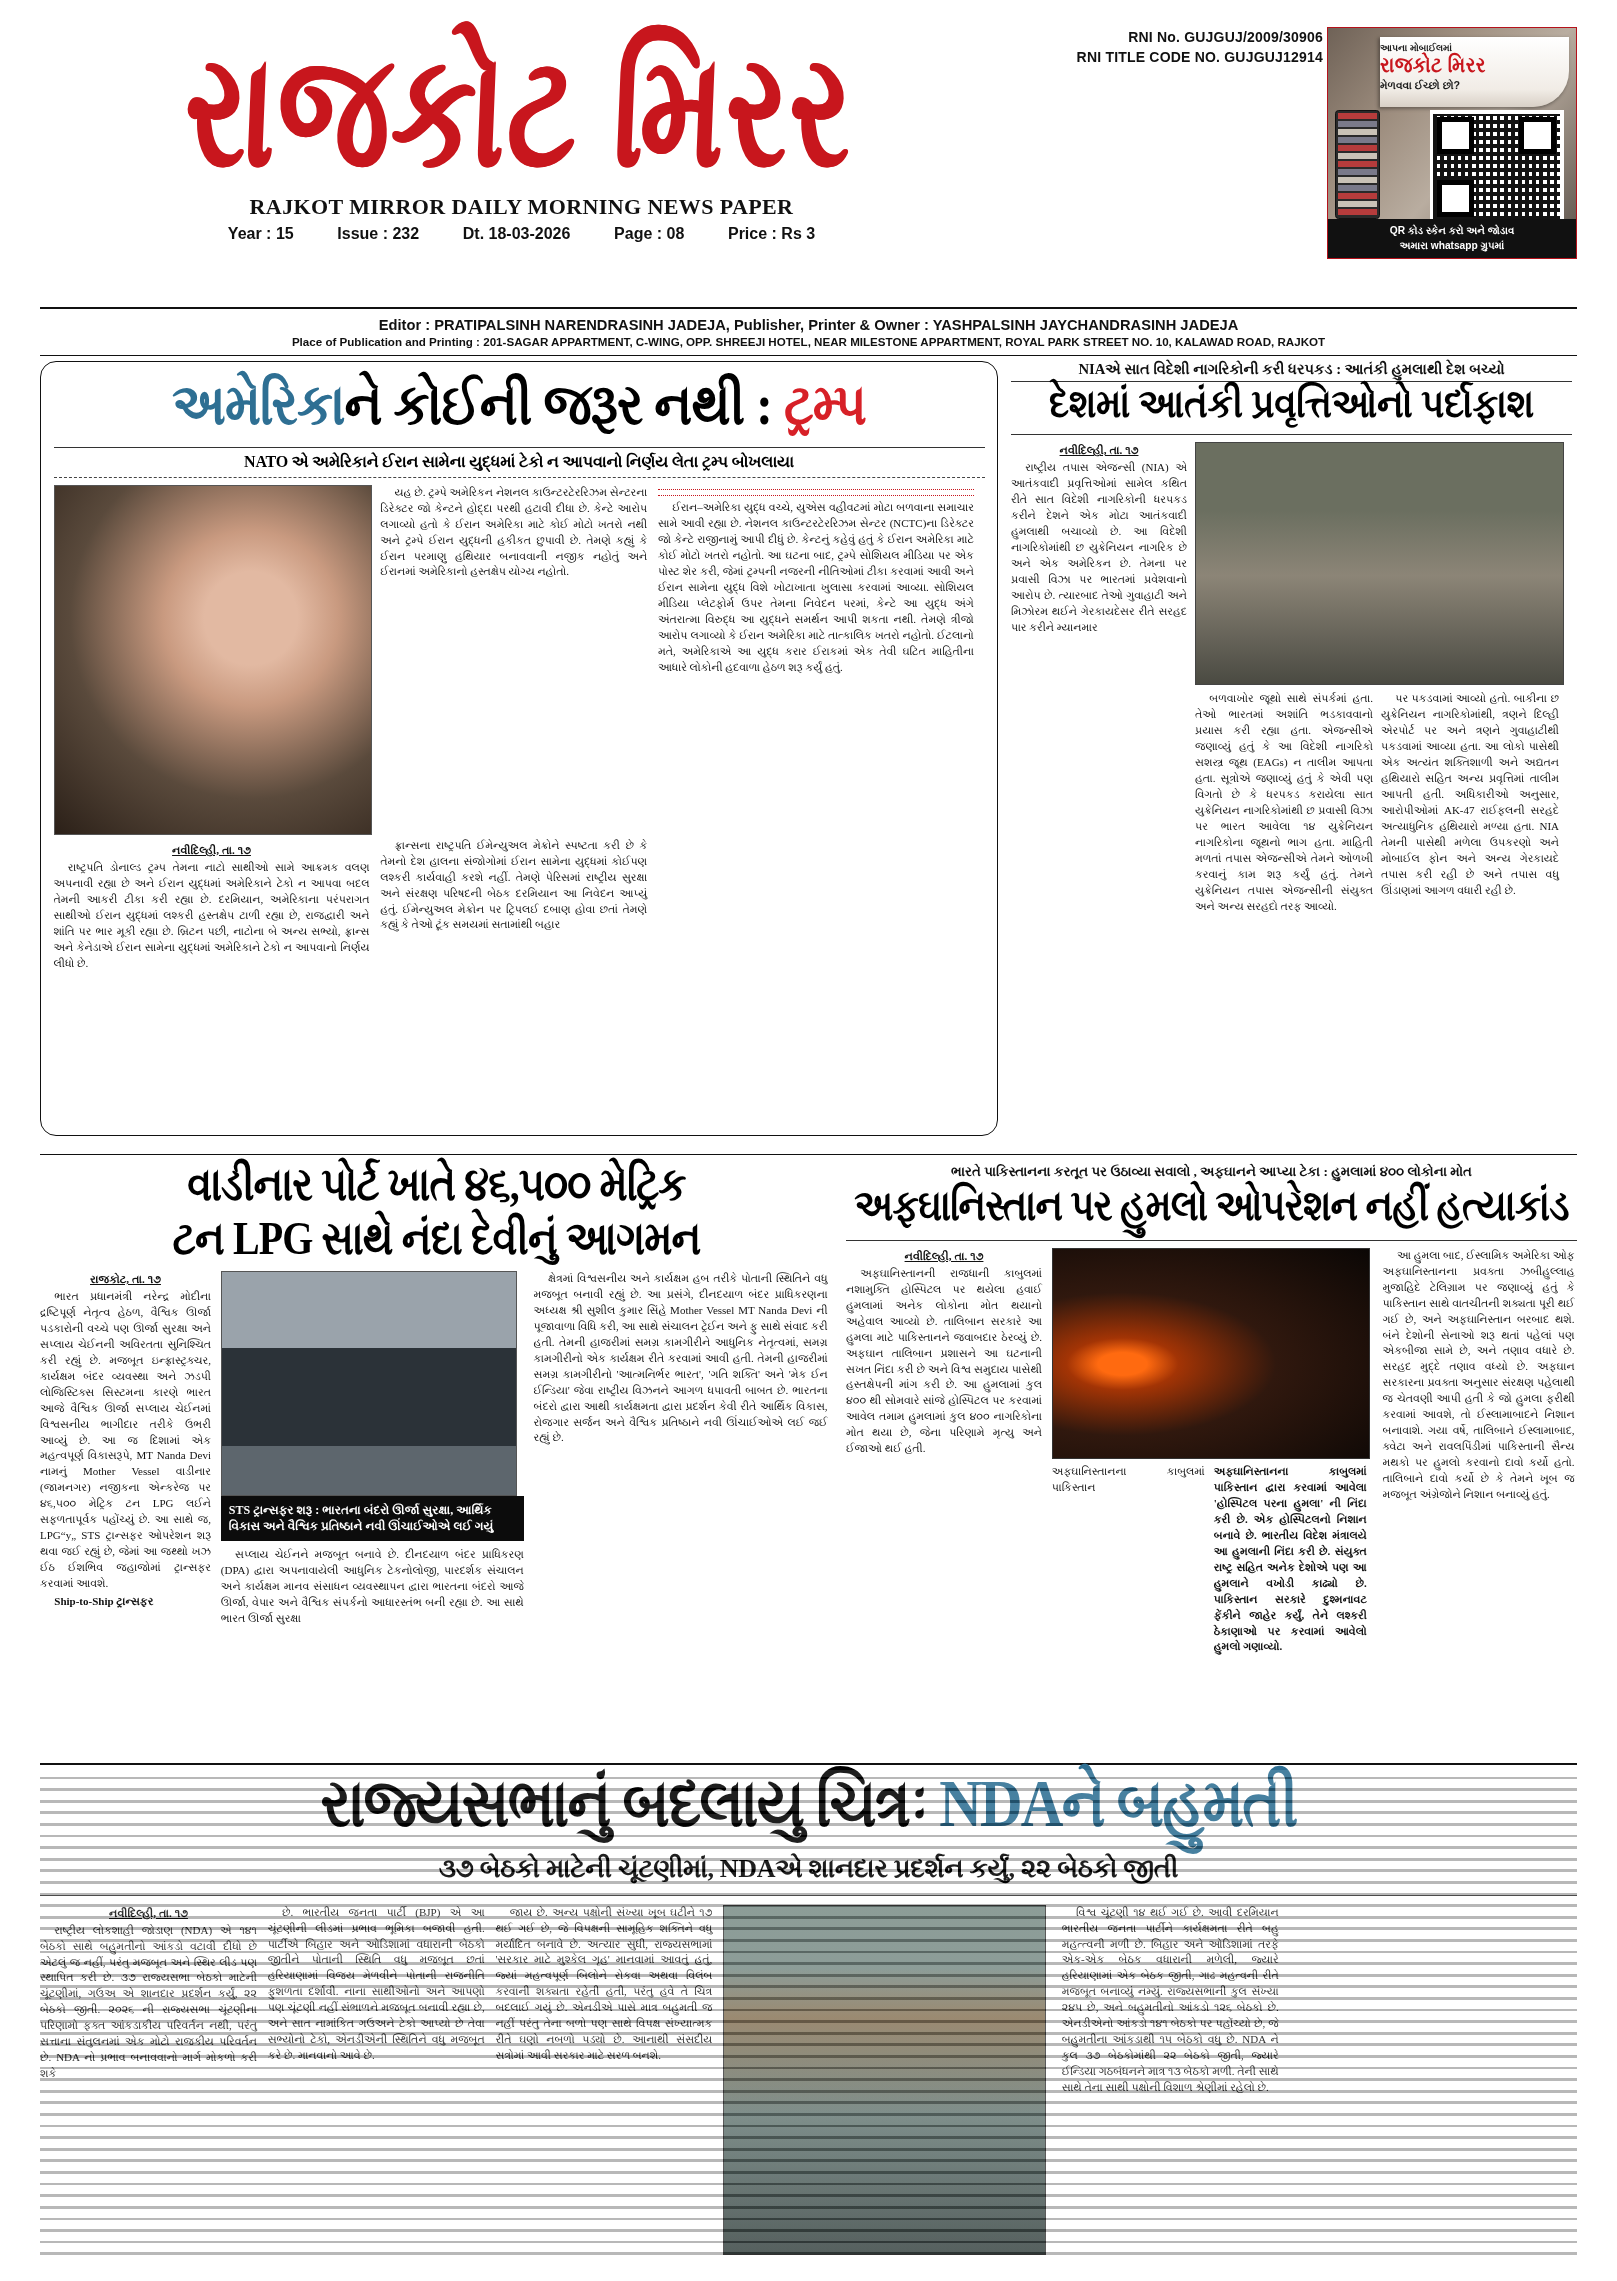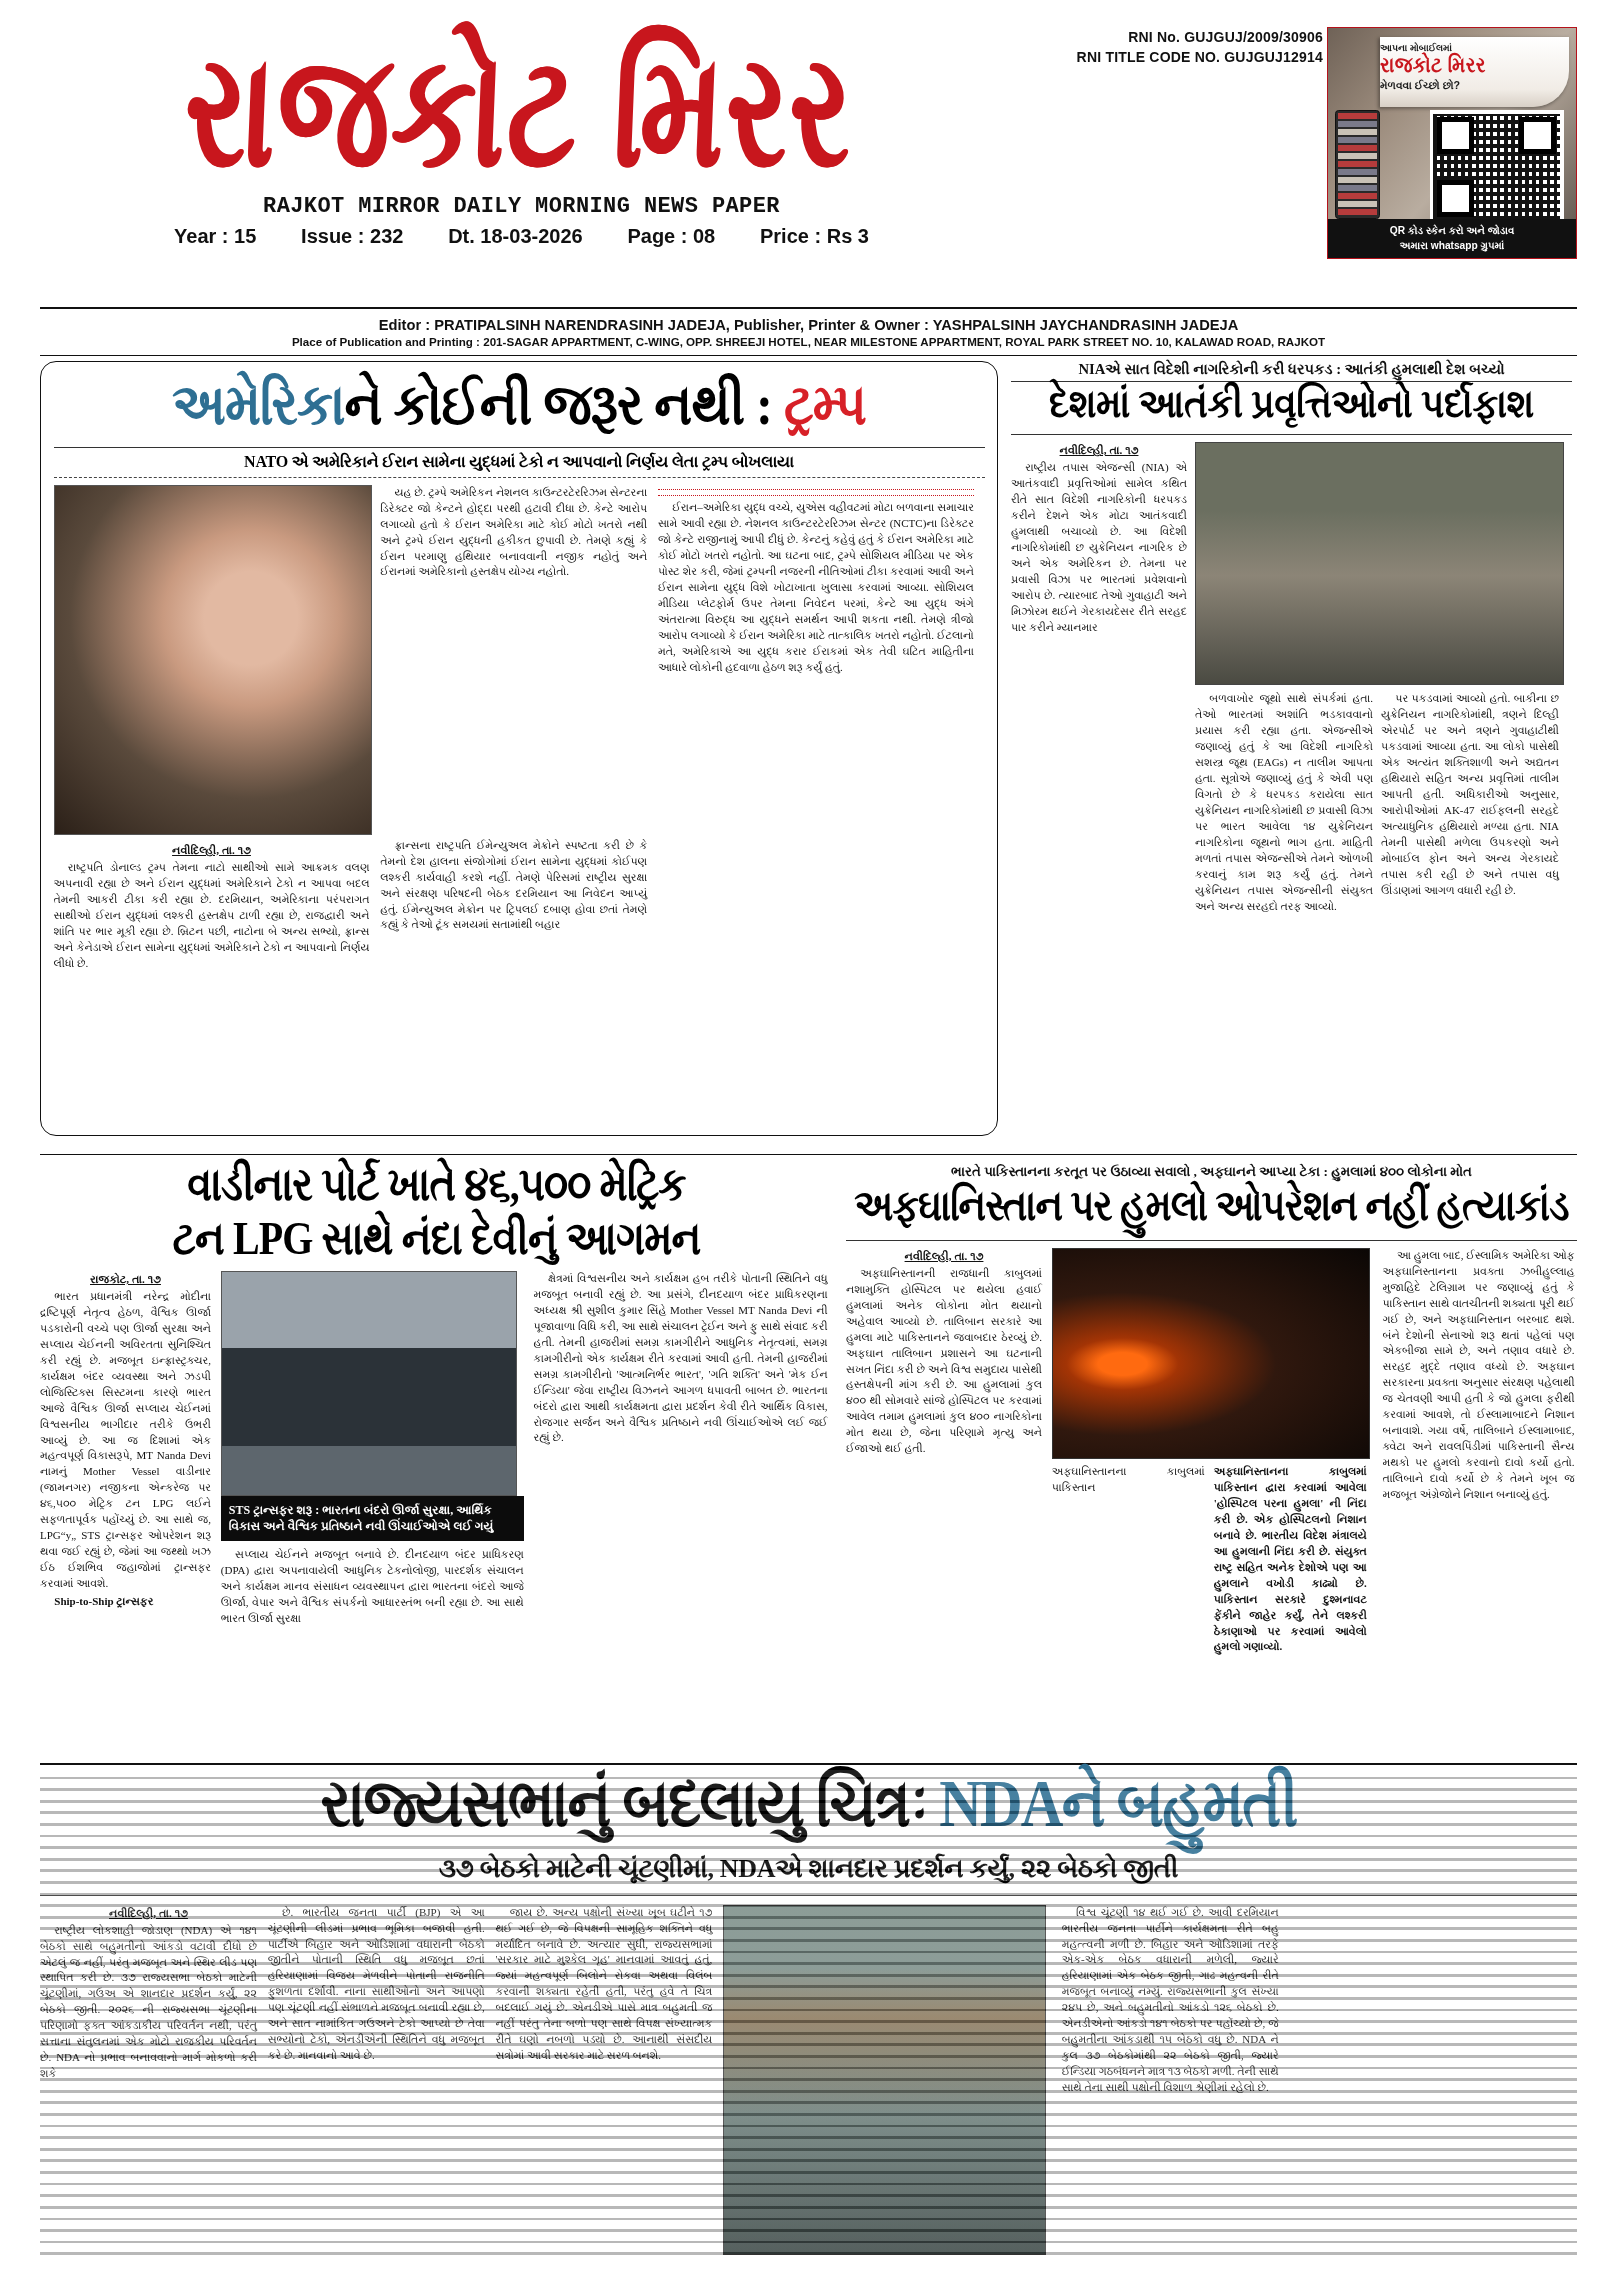--- a/index.html
+++ b/index.html
@@ -19,26 +19,26 @@
   .logo-text{
     font-family:"Liberation Sans",sans-serif;
     font-weight:bold;font-size:119px;line-height:0.95;color:#c8161d;
     letter-spacing:1.8px;
     transform:scaleY(1.32) skewX(-3deg);transform-origin:center top;
     display:block;
     text-shadow:0.9px 0 0 #c8161d;
   }
   .tagline{
     position:absolute;left:49px;top:194px;width:945px;text-align:center;
-    font-family:Liberation Mono, monospace;font-weight:bold;font-size:22px;
+    font-family:Liberation Serif, serif;font-weight:bold;font-size:22px;
     letter-spacing:0.4px;color:#111;
   }
   .issueline{
     position:absolute;left:49px;top:225px;width:945px;text-align:center;
-    font-family:"Liberation Sans",sans-serif;font-weight:bold;font-size:20px;color:#111;
+    font-family:"Liberation Sans",sans-serif;font-weight:bold;font-size:16px;color:#111;
   }
   .issueline span{display:inline-block;margin:0 19.6px;}
 
   
   .promo{
     position:absolute;right:40px;top:27px;width:248px;height:230px;
     border:1.8px solid #b5121b;background:#d8d2cb;overflow:hidden;
   }
   .promo-bg{position:absolute;inset:0;background:
      linear-gradient(130deg,#6f6257 0%,#9d8d7e 30%,#b9ada0 55%,#5a5048 100%);}

